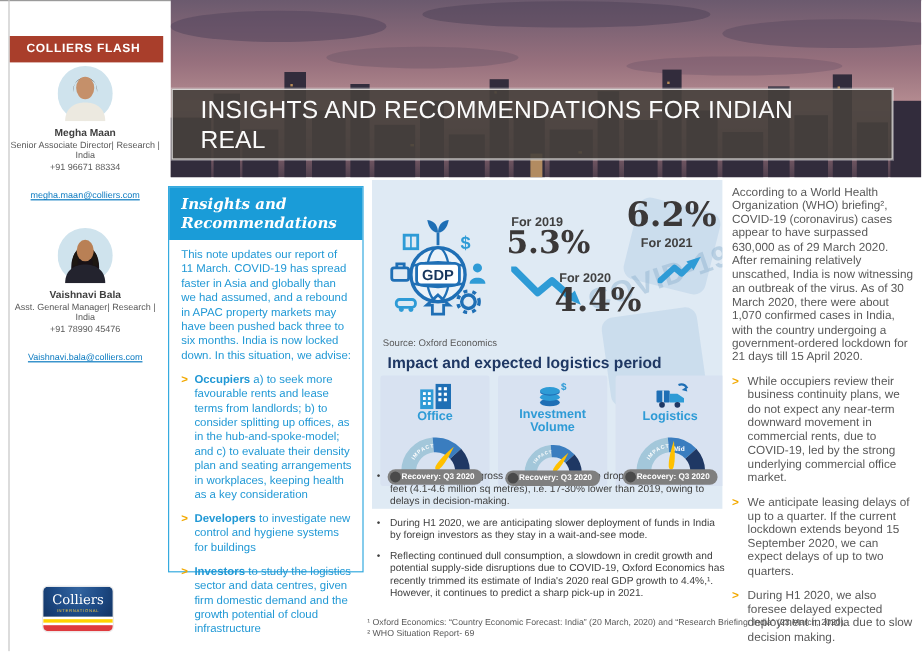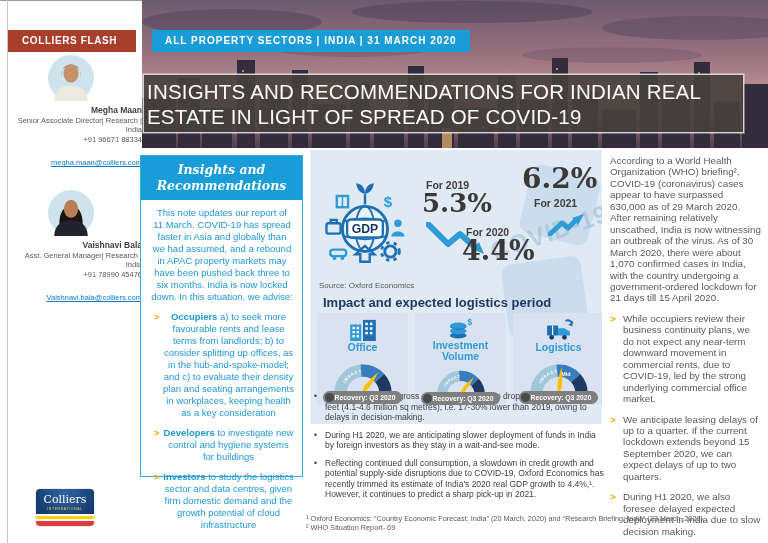--- a/index.html
+++ b/index.html
@@ -12,44 +12,44 @@
 
   
   .photo-band { position:absolute; left:142px; top:0; width:626px; height:148px; overflow:hidden; }
   .flash-bar { position:absolute; left:8px; top:30px; width:128px; height:22px; background:#A93E2B;
                color:#fff; font-size:10px; font-weight:bold; letter-spacing:0.6px;
                line-height:22px; padding-left:14px; }
   .tag-bar { position:absolute; left:152px; top:30px; height:22px; background:#1A9CD8; color:#fff;
              font-size:10px; font-weight:bold; letter-spacing:1px; line-height:22px; padding:0 13px; }
   .title-box { position:absolute; left:143px; top:74px; width:601px; height:59px;
                background:rgba(70,64,60,0.90); border:1px solid #d6d4d2; outline:1px solid rgba(255,255,255,0.35);
-               color:#fbfbfb; font-size:20.5px; line-height:1.22; padding:4px 3px; letter-spacing:0.2px; }
-
-  
-  .author { position:absolute; left:0; width:142px; text-align:right; }
+               color:#fbfbfb; font-size:20.5px; line-height:1.22; padding:4px 23px; letter-spacing:0.2px; }
+
+  
+  .author { position:absolute; left:0; width:142px; text-align:center; }
   .author .avatar { width:46px; height:46px; margin:0 auto 4px auto; }
   .author .name { font-size:8.5px; font-weight:bold; color:#3f3f3f; margin-bottom:1px; }
   .author .role { font-size:7.5px; color:#595959; line-height:1.22; }
   .author .phone { font-size:7.5px; color:#595959; margin-top:1px; }
   .author .email { font-size:7.5px; color:#0B7AC0; text-decoration:underline; display:inline-block; margin-top:14px; }
 
   
   .logo { position:absolute; left:36px; top:489px; width:58px; height:37px; border-radius:4px; overflow:hidden;
           box-shadow:0 0 0 1px rgba(0,0,0,0.08); }
   .logo .blue { height:25px; background:radial-gradient(circle at 50% 10%, #33649f 0%, #1d4a85 55%, #123463 100%);
                 color:#fff; text-align:center; }
   .logo .word { font-family:"DejaVu Serif", serif; font-size:11px; line-height:15px; padding-top:3px; }
   .logo .sub { font-size:3.5px; letter-spacing:0.6px; color:#f4c93f; line-height:4px; }
   .logo .gap { height:1.5px; background:#fff; }
   .logo .yellow { height:3.5px; background:#FFD200; }
   .logo .red { height:5.5px; background:#DF3A3E; }
 
   
   .insights { position:absolute; left:140px; top:155px; width:163px; height:322px;
-              background:#fff; border:1.5px solid #35AADF;text-align:center; }
+              background:#fff; border:1.5px solid #35AADF; }
   .insights-head { background:#1A9CD8; color:#fff; font-family:"DejaVu Serif", serif;
                    font-style:italic; font-weight:bold; font-size:12.5px; line-height:1.25; padding:6px 10px 7px 10px; }
   .insights-body { padding:7px 9px 0 10px; color:#2098D5; font-size:9.5px; line-height:1.26; }
   .ins-bullet { display:flex; margin-top:8px; color:#2098D5; font-size:9.5px; line-height:1.26; padding:0 7px 0 10px; }
   .ins-bullet .mk { color:#F2A900; font-weight:bold; width:11px; flex:none; }
   .ins-bullet .lead { font-weight:bold; }
 
   
   .panel { position:absolute; left:310px; top:150px; width:292px; height:274px; background:#DFEAF4; overflow:hidden; }
   .puzzle { position:absolute; background:rgba(186,210,231,0.55); border-radius:10px; }
@@ -138,25 +138,23 @@
         <rect x="414" y="68" width="2" height="2"></rect>
           <rect x="556" y="72" width="2" height="2"></rect>
         <rect x="200" y="120" width="3" height="2"></rect>
           <rect x="340" y="126" width="3" height="2"></rect>
       </g>
       <rect x="300" y="128" width="10" height="20" fill="#e8b470" opacity="0.7"></rect>
     </svg>
   </div>
 
   <div class="flash-bar">COLLIERS FLASH</div>
-  <div class="tag-bar">ALL PROPERTY SECTORS  |  INDIA  |  31 MARCH 2020</div>
 
   <div class="title-box">
     <div>INSIGHTS AND RECOMMENDATIONS FOR INDIAN REAL</div>
-    <div>ESTATE IN LIGHT OF SPREAD OF COVID-19</div>
   </div>
 
   <div class="author" style="top:55px;">
     <div class="avatar">
       <svg viewBox="0 0 44 44" width="46" height="46">
         <circle cx="22" cy="22" r="22" fill="#cfe3ed"></circle>
         <path d="M6,44 C6,33 14,29 22,29 C30,29 38,33 38,44 Z" fill="#ece9e0"></path>
         <path d="M12.5,21 C11,6 33,6 31.5,21 C31.5,13 28,9.5 22,9.5 C16,9.5 12.5,13 12.5,21 Z" fill="#3b2617"></path>
         <ellipse cx="22" cy="17.5" rx="7.2" ry="9" fill="#c5906a"></ellipse>
       </svg>

